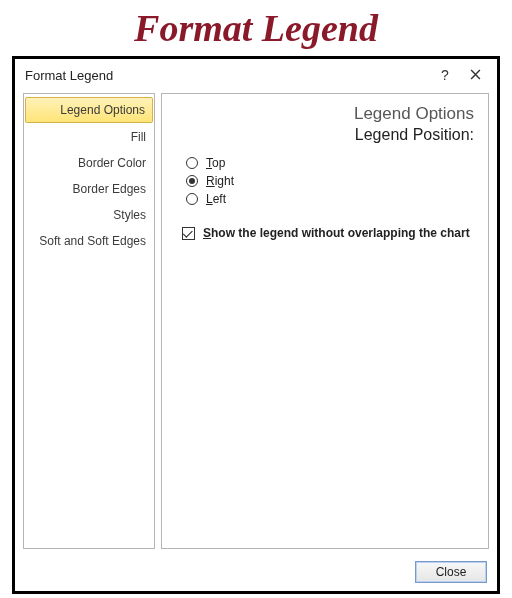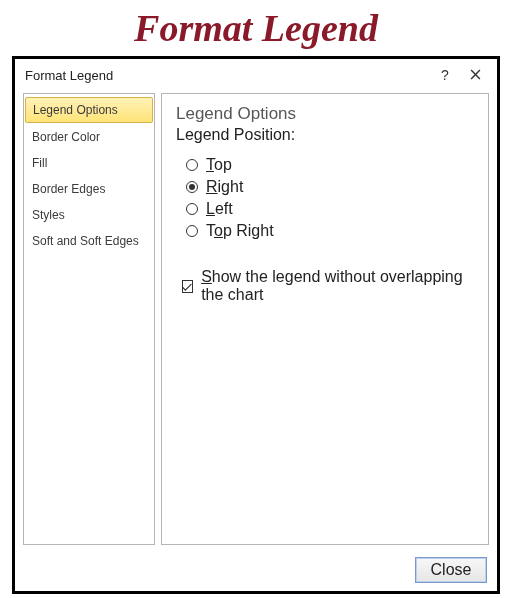--- a/index.html
+++ b/index.html
@@ -48,20 +48,21 @@
       cursor: default;
       margin-left: 6px;
     }
     .titlebar .close-btn svg { width: 11px; height: 11px; }
     .dialog-body {
       flex: 1;
       display: flex;
       padding: 4px 8px 6px 8px;
       gap: 6px;
       min-height: 0;
+      text-align: right;
     }
     .sidebar {
       width: 132px;
       border: 1px solid #b5b5b5;
       background: #fff;
       padding: 2px 0;
     }
     .sidebar-item {
       padding: 6px 8px;
       color: #3b3b3b;
@@ -91,21 +92,21 @@
       font-size: 16px;
       color: #222;
       margin-bottom: 10px;
     }
     .radio-list { padding-left: 10px; }
     .radio-row, .check-row {
       display: flex;
       align-items: center;
       gap: 8px;
       padding: 2px 0;
-      font-size: 16px;
+      font-size: 12px;
       color: #222;
     }
     .radio-outer {
       width: 12px; height: 12px;
       border: 1px solid #333;
       border-radius: 50%;
       display: flex; align-items: center; justify-content: center;
       background: #fff;
     }
     .radio-outer.checked .radio-inner {
@@ -117,34 +118,34 @@
       display: flex; align-items: center; justify-content: center;
       background: #fff;
     }
     .checkbox-outer.checked::after {
       content: "";
       width: 8px; height: 4px;
       border-left: 1.5px solid #222;
       border-bottom: 1.5px solid #222;
       transform: rotate(-45deg) translate(0px,-1px);
     }
-    .check-row { margin-top: 24px; padding-left: 6px; }
+    .check-row { margin-top: 16px; padding-left: 6px; font-weight: bold; }
     .u { text-decoration: underline; }
     .footer {
       display: flex;
       justify-content: flex-end;
       padding: 6px 10px 8px 10px;
     }
     .close-button {
       min-width: 72px;
       padding: 3px 14px;
       background: linear-gradient(#f7f7f7, #e6e6e6);
       border: 1px solid #7a99c8;
       box-shadow: 0 0 0 1px #b9d1f0 inset;
-      font-size: 16px;
+      font-size: 12px;
       color: #222;
       text-align: center;
       cursor: default;
     }
   </style>
 </head>
 <body>
 
 <div class="page-heading">Format Legend</div>
 
@@ -157,22 +158,22 @@
         <svg viewBox="0 0 10 10">
             <path d="M1 1 L9 9 M9 1 L1 9" stroke="#333" stroke-width="1.3" fill="none"></path>
           </svg>
       </span>
     </div>
   </div>
 
   <div class="dialog-body">
     <div class="sidebar" id="sidebar">
         <div class="sidebar-item selected">Legend Options</div>
+        <div class="sidebar-item">Fill</div>
         <div class="sidebar-item">Border Color</div>
-        <div class="sidebar-item">Fill</div>
         <div class="sidebar-item">Border Edges</div>
         <div class="sidebar-item">Styles</div>
         <div class="sidebar-item">Soft and Soft Edges</div>
       </div>
     <div class="content">
       <div class="content-heading">Legend Options</div>
       <div class="section-label">Legend Position:</div>
       <div class="radio-list" id="radio-list">
           <div class="radio-row">
             <span class="radio-outer">
@@ -185,26 +186,20 @@
               <span class="radio-inner"></span>
             </span>
             <span><span class="u">R</span>ight</span>
           </div>
           <div class="radio-row">
             <span class="radio-outer">
               <span class="radio-inner"></span>
             </span>
             <span><span class="u">L</span>eft</span>
           </div>
-          <div class="radio-row">
-            <span class="radio-outer">
-              <span class="radio-inner"></span>
-            </span>
-            <span>T<span class="u">o</span>p Right</span>
-          </div>
         </div>
       <div class="check-row" id="overlap-row">
           <span class="checkbox-outer checked"></span>
           <span><span class="u">S</span>how the legend without overlapping the chart</span>
         </div>
     </div>
   </div>
 
   <div class="footer">
     <div class="close-button">Close</div>

